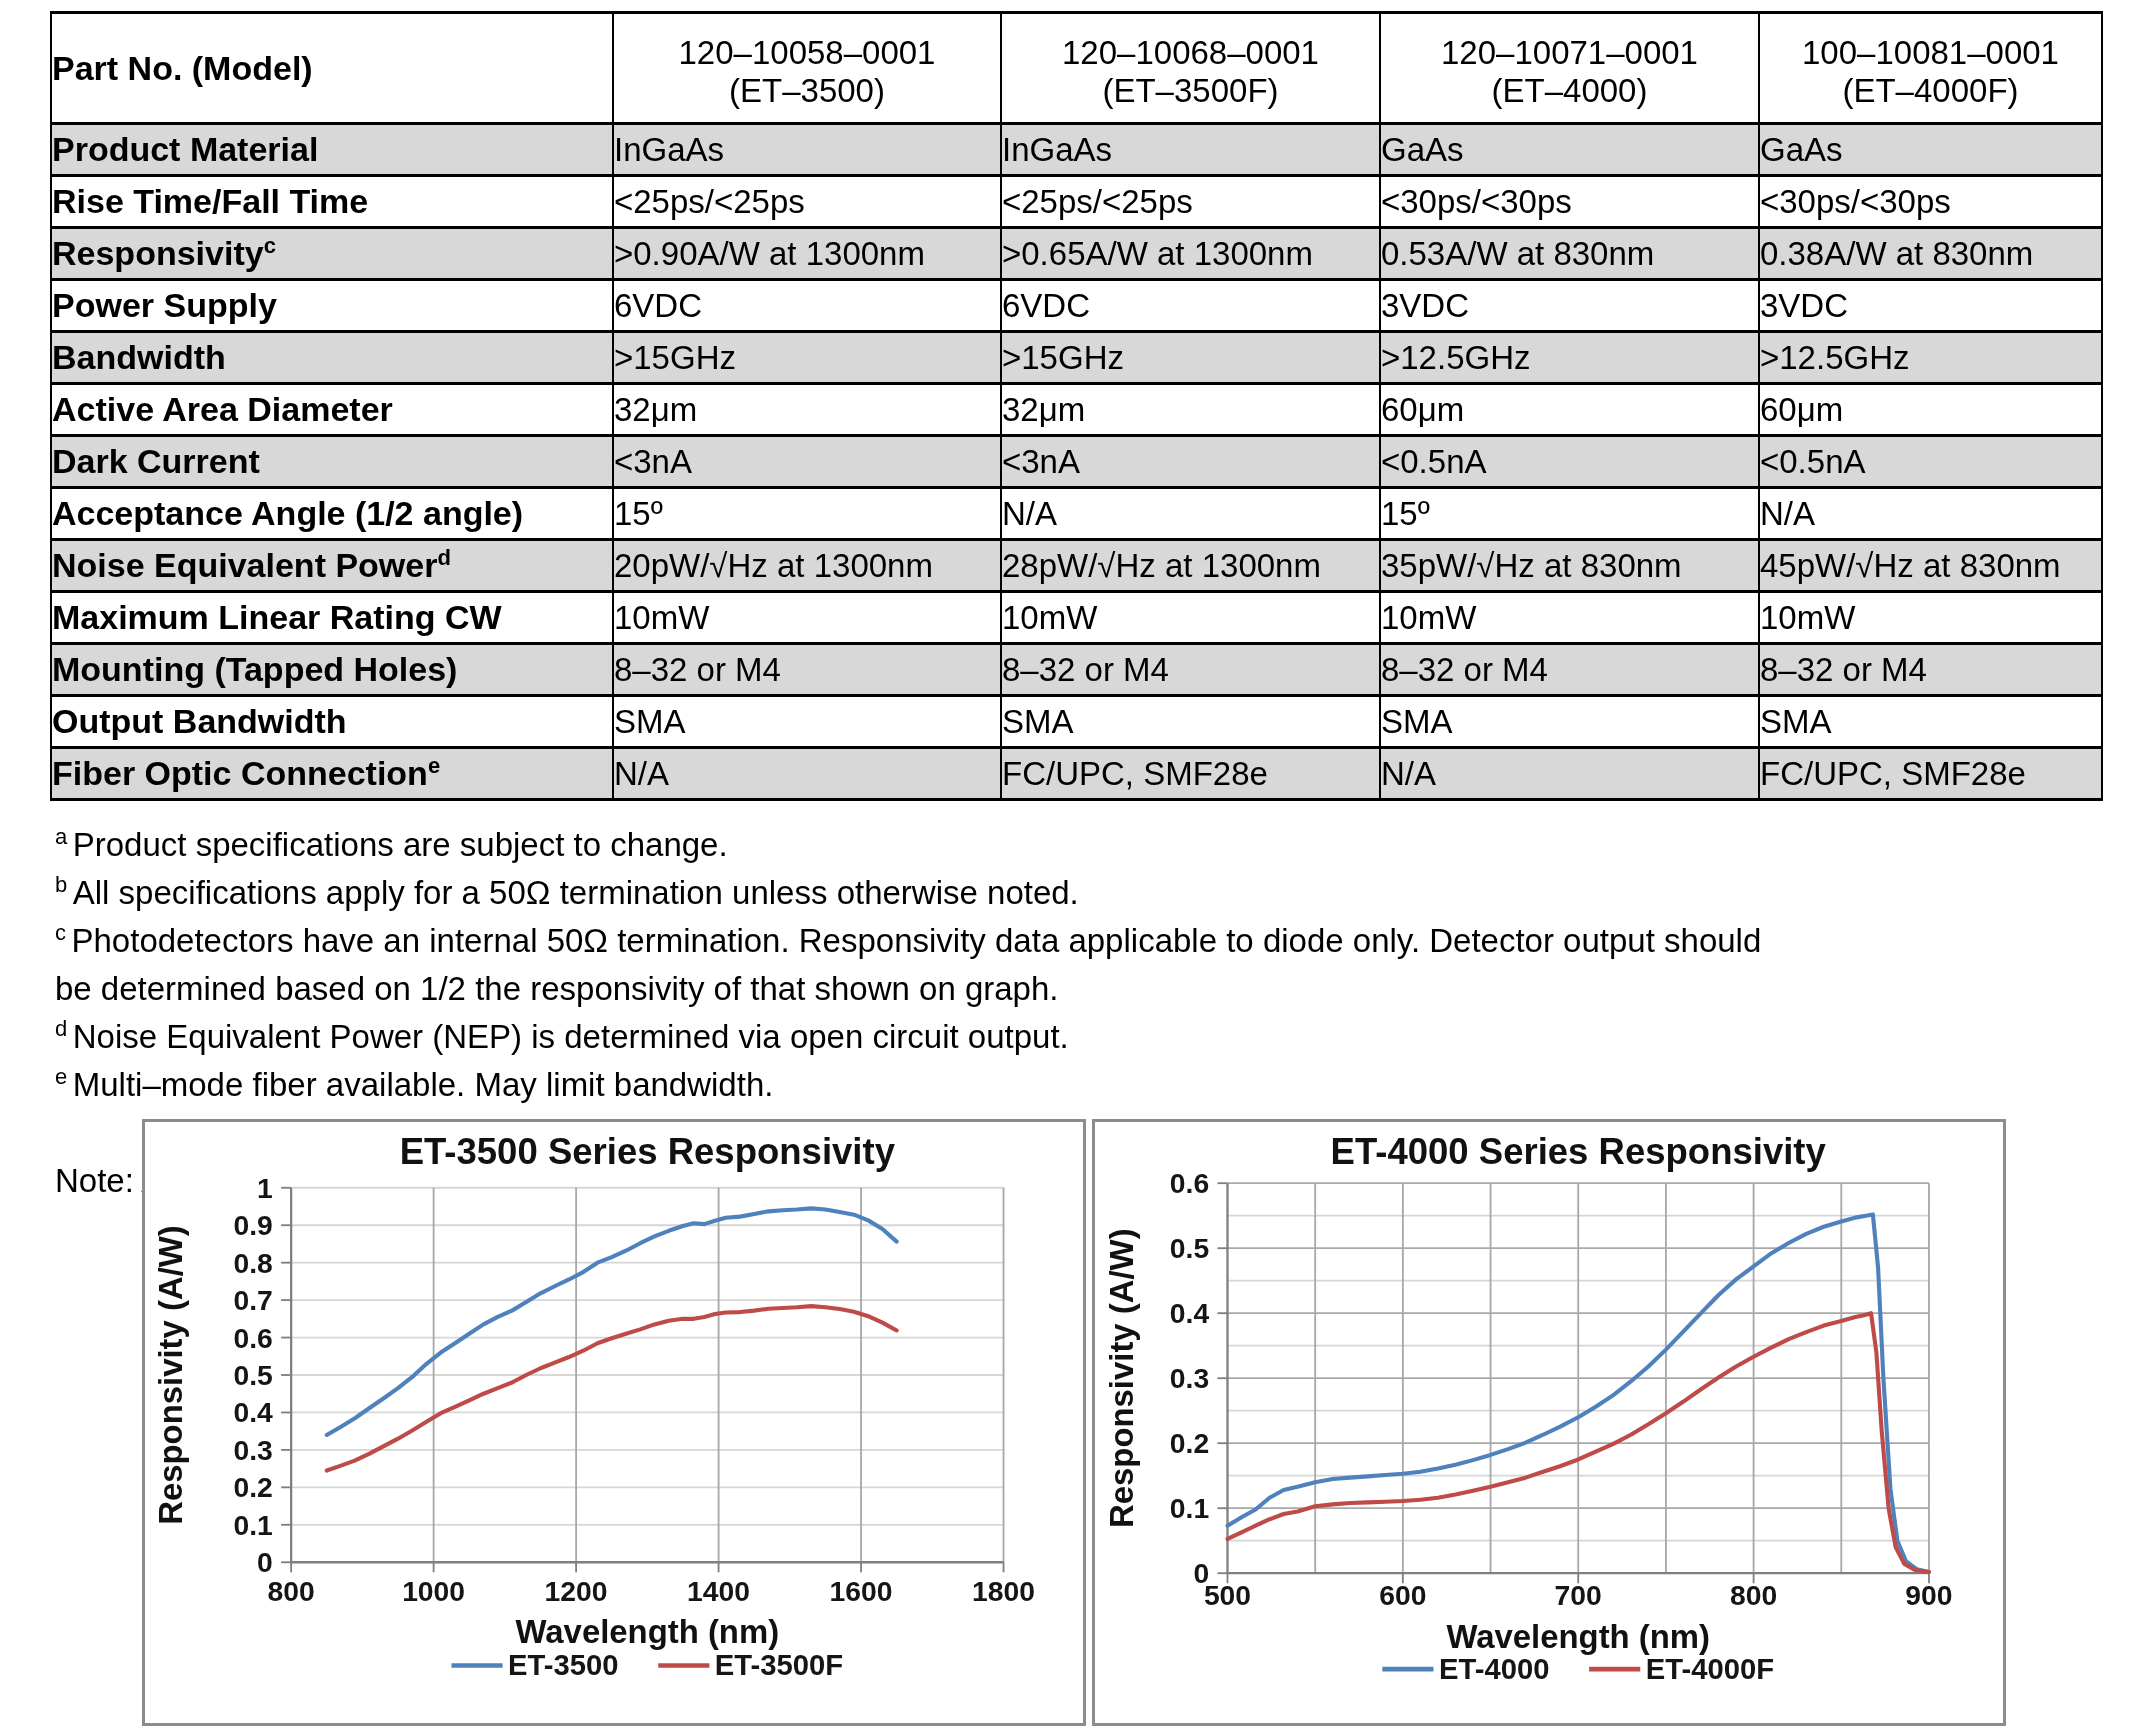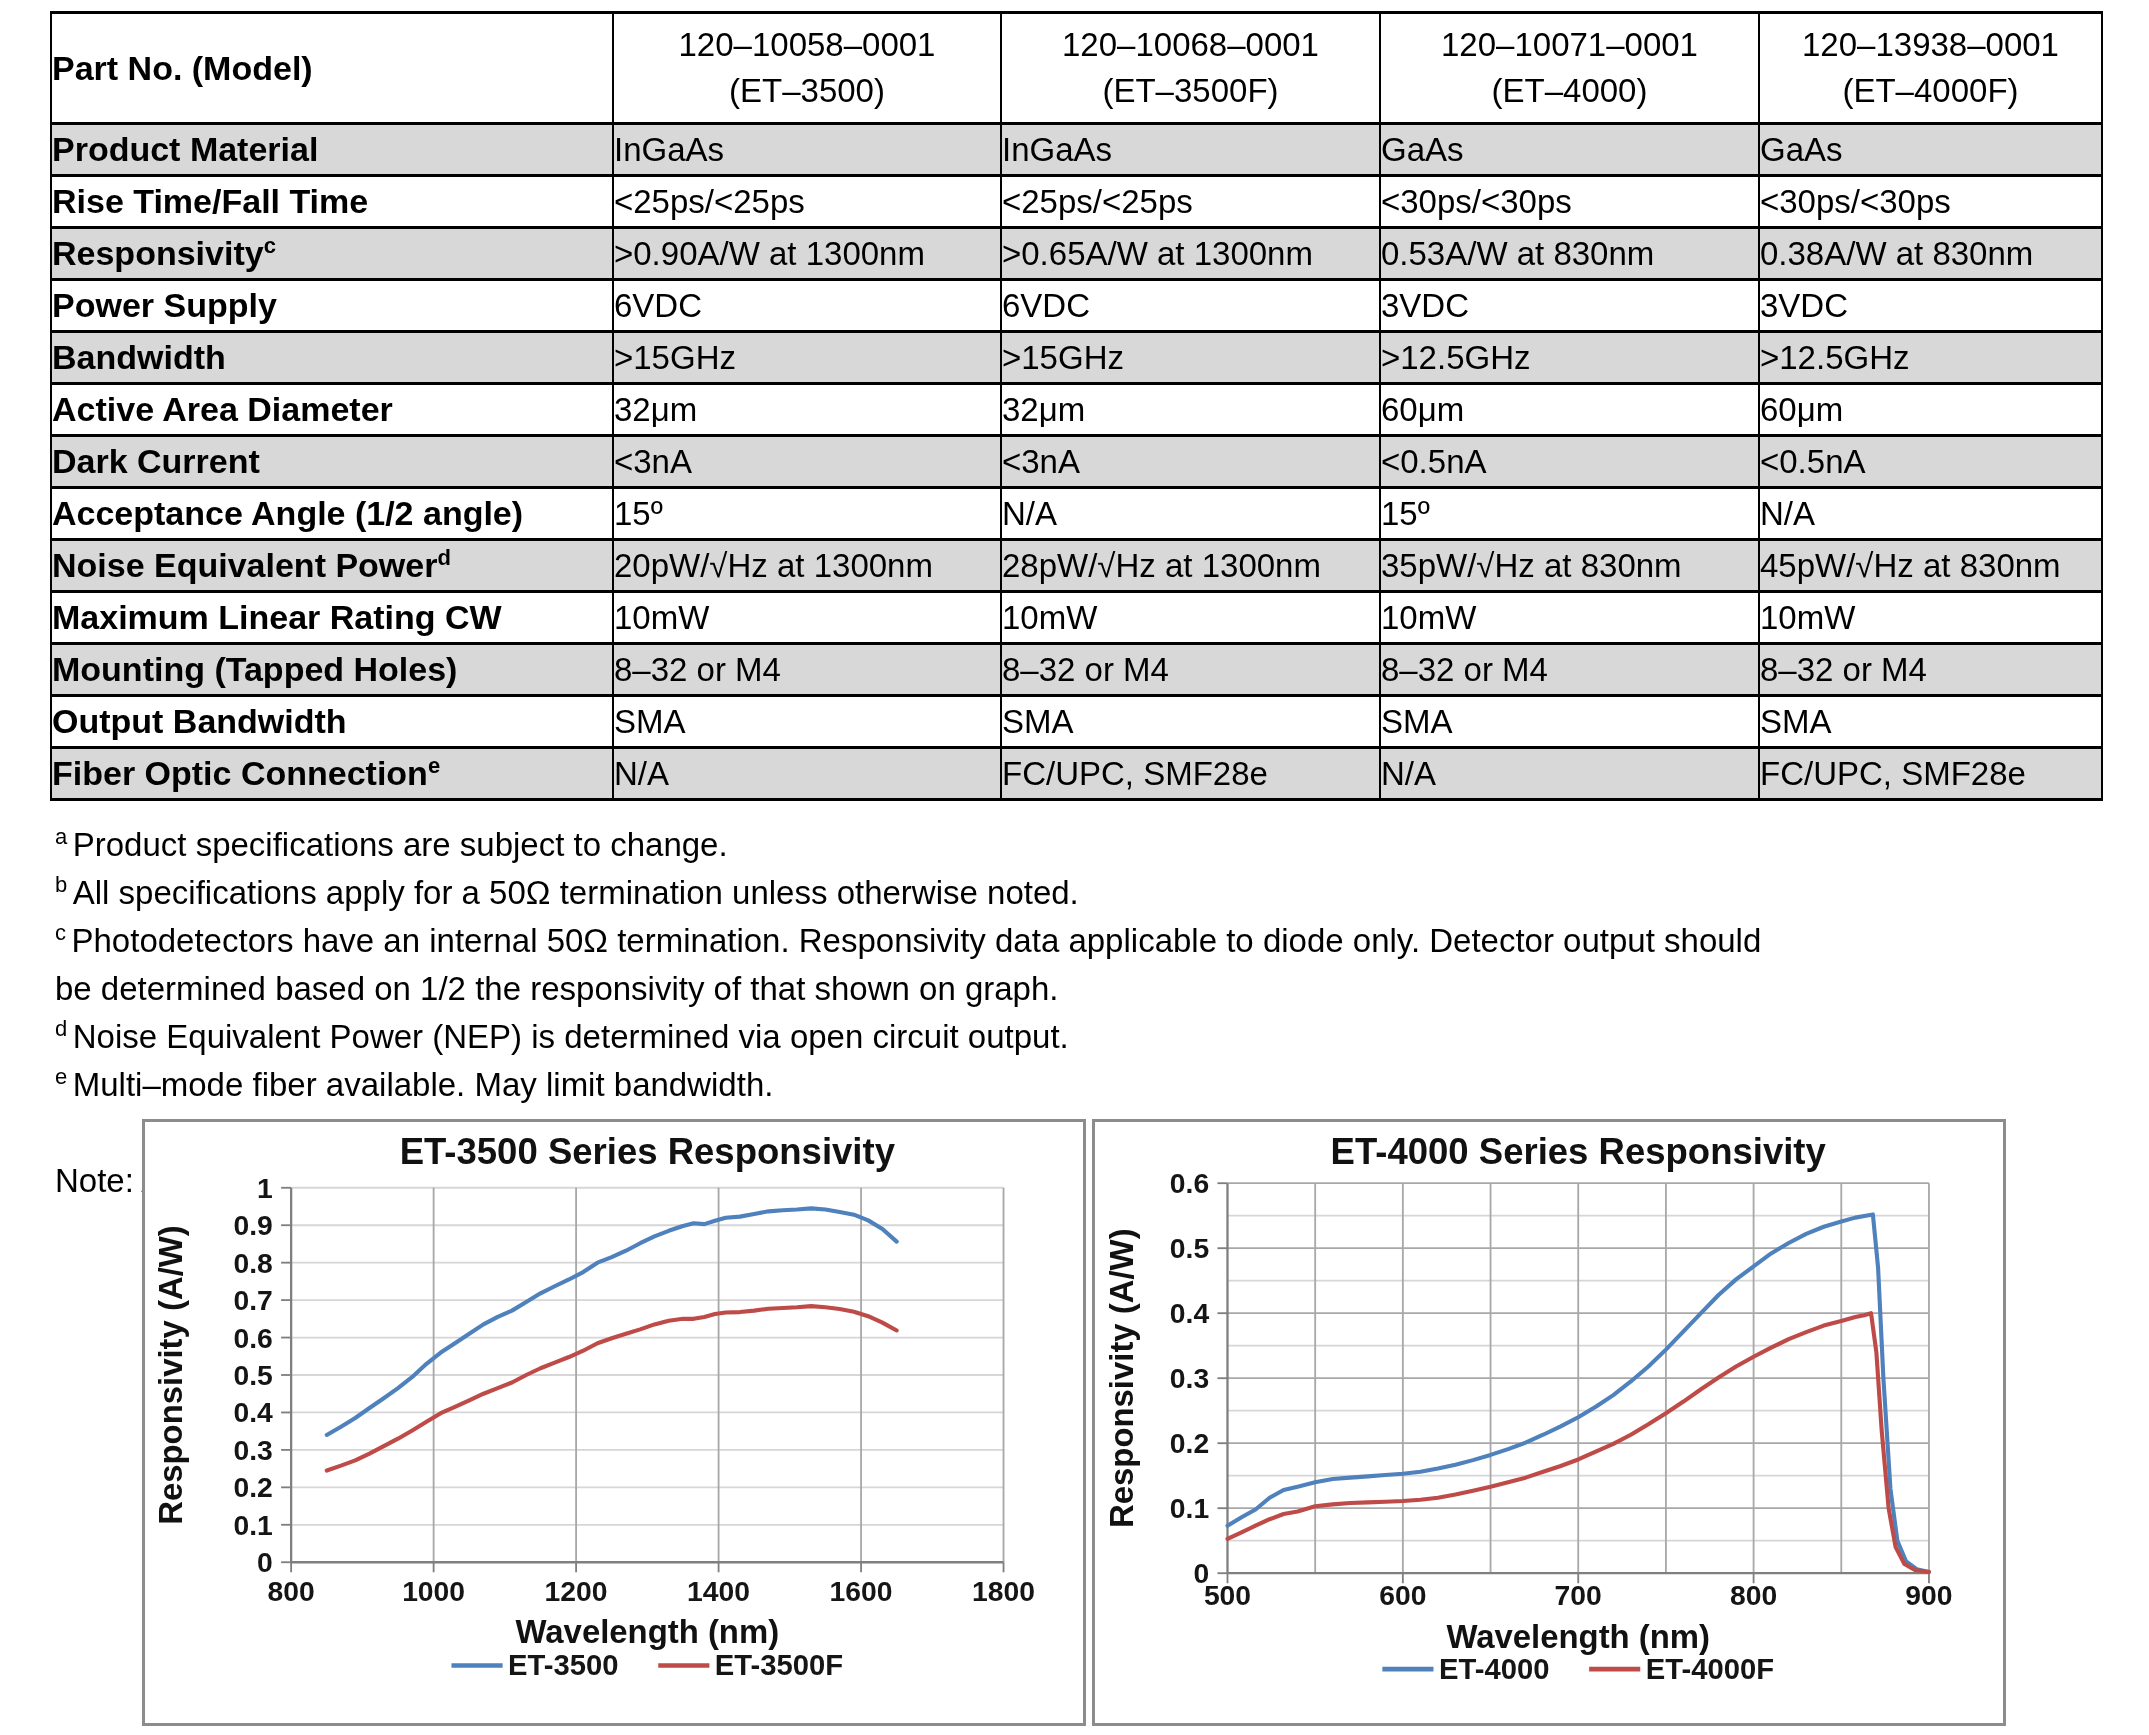--- a/index.html
+++ b/index.html
@@ -9,21 +9,21 @@
   
   #spec-table{position:absolute;left:50px;top:11px;width:2051px;
               border-collapse:collapse;table-layout:fixed;}
   #spec-table td{border:2.7px solid #000;border-top-width:3.7px;border-bottom-width:3.7px;
                  vertical-align:middle;padding:0;overflow:hidden;}
   #spec-table tr.h-row td{height:108px;}
   #spec-table tr.d-row td{height:49px;}
   td.lbl{font-weight:bold;font-size:34px;text-align:left;padding-left:11px;}
   td.val{font-size:33px;text-align:left;}
   tr.shaded td{background:#D8D8D8;}
-  .hdr-col{display:flex;flex-direction:column;justify-content:space-between;
+  .hdr-col{display:flex;flex-direction:column;justify-content:flex-end;
            height:84px;padding:8px 0;}
   .hdr-col span{display:block;text-align:center;font-size:33px;}
   sup.fn{font-size:22px;line-height:0;vertical-align:super;}
 
   
   #footnotes{position:absolute;left:55px;top:773px;width:2065px;
              font-size:33px;line-height:48px;white-space:pre-line;}
   #footnotes .fn-line{margin:0;}
   #footnotes sup.fn{margin-right:5.5px;}
   #note-line{margin-top:0.9px;}
@@ -62,21 +62,21 @@
           </div>
         </td>
         <td>
           <div class="hdr-col">
             <span>120–10071–0001</span>
             <span>(ET–4000)</span>
           </div>
         </td>
         <td>
           <div class="hdr-col">
-            <span>120–13938–0001</span>
+            <span>100–10081–0001</span>
             <span>(ET–4000F)</span>
           </div>
         </td>
       </tr>
       <tr class="d-row shaded">
         <td class="lbl">Product Material</td>
         <td class="val">InGaAs</td>
         <td class="val">InGaAs</td>
         <td class="val">GaAs</td>
         <td class="val">GaAs</td>

